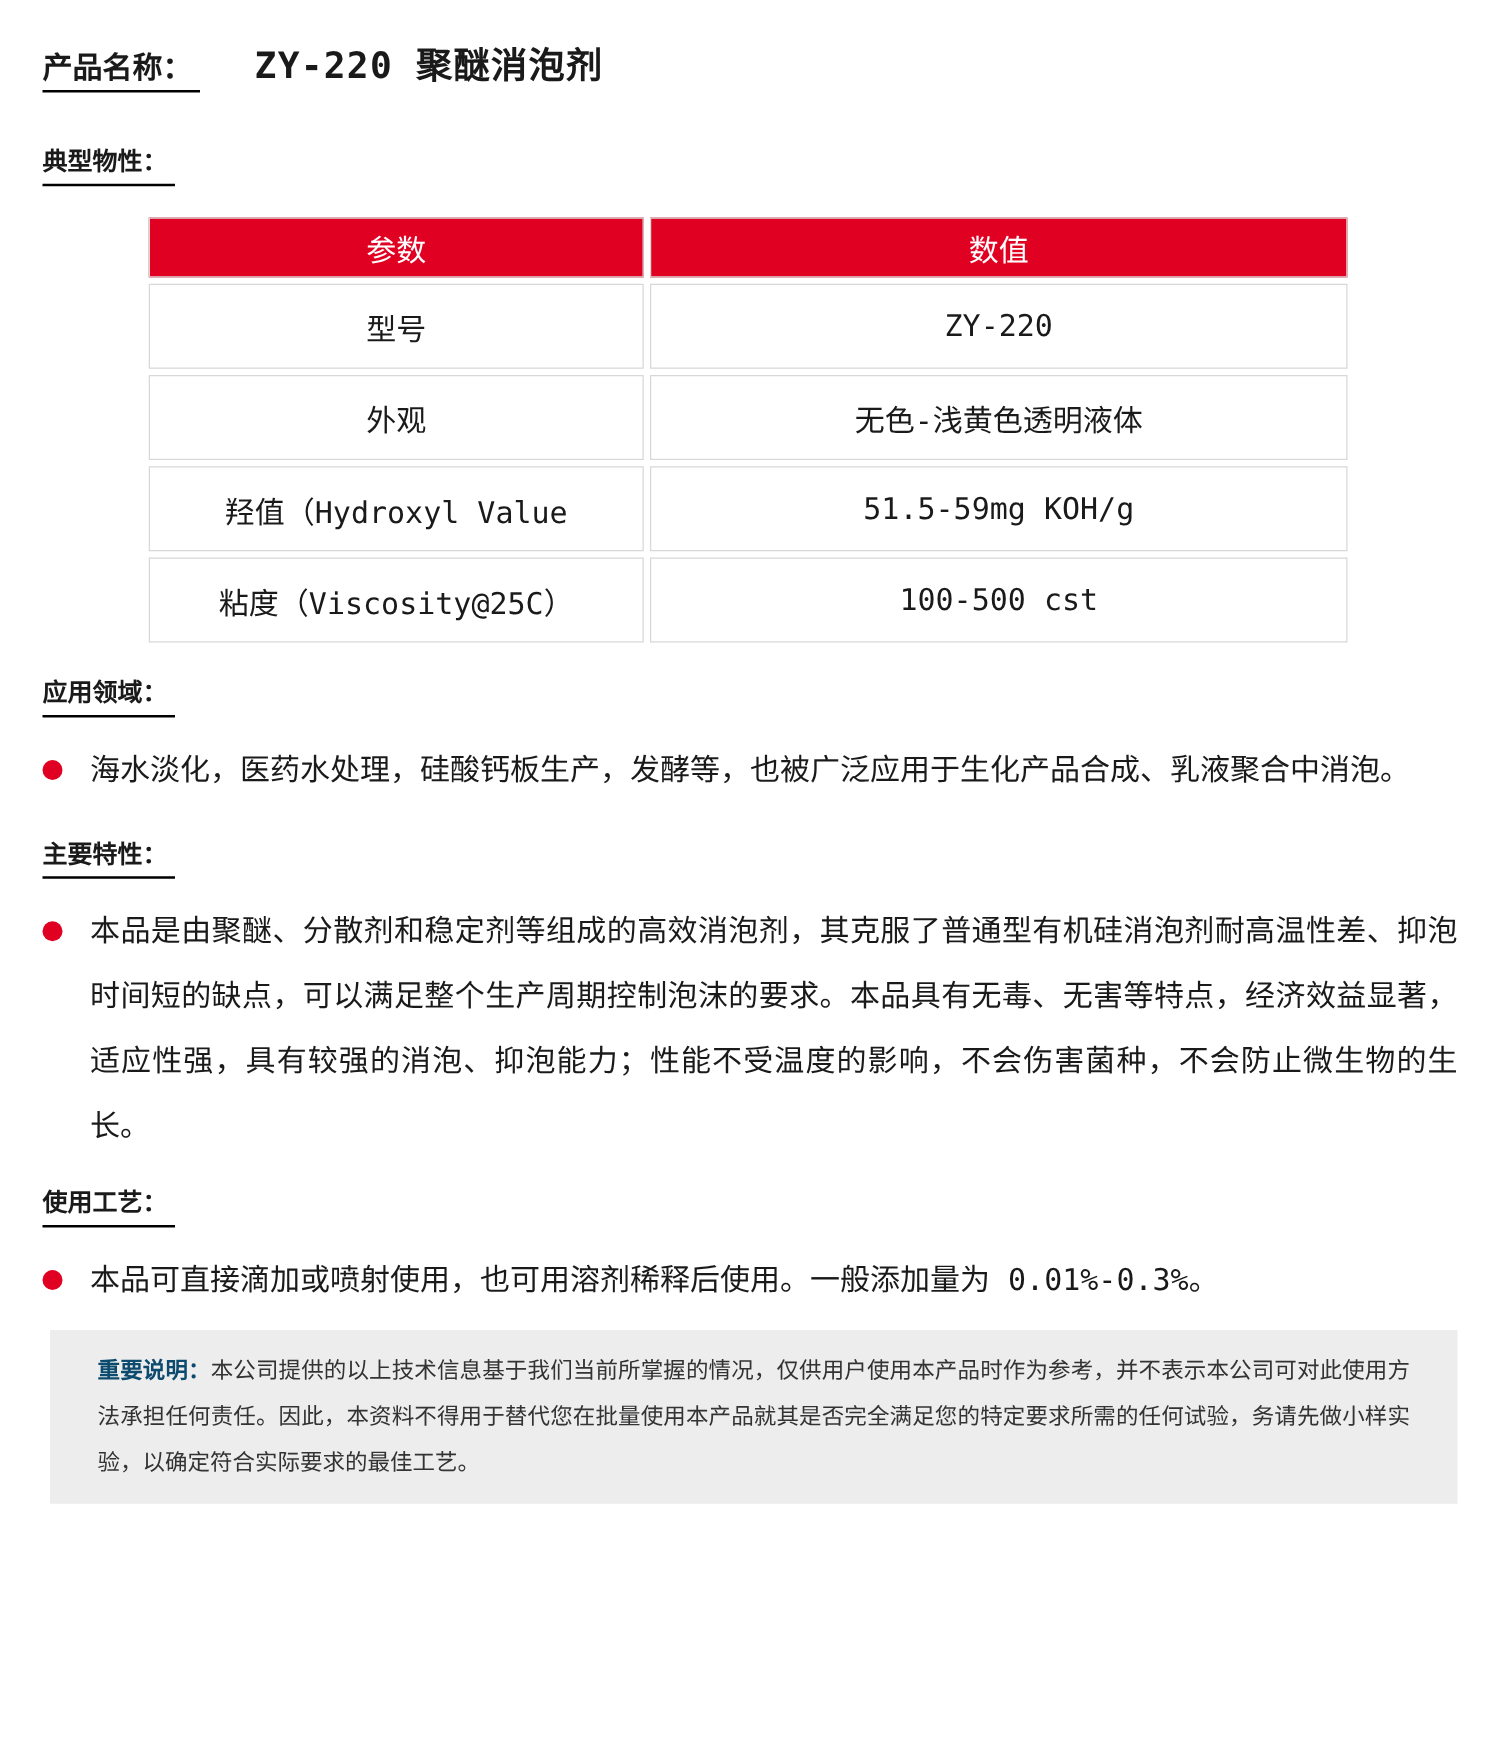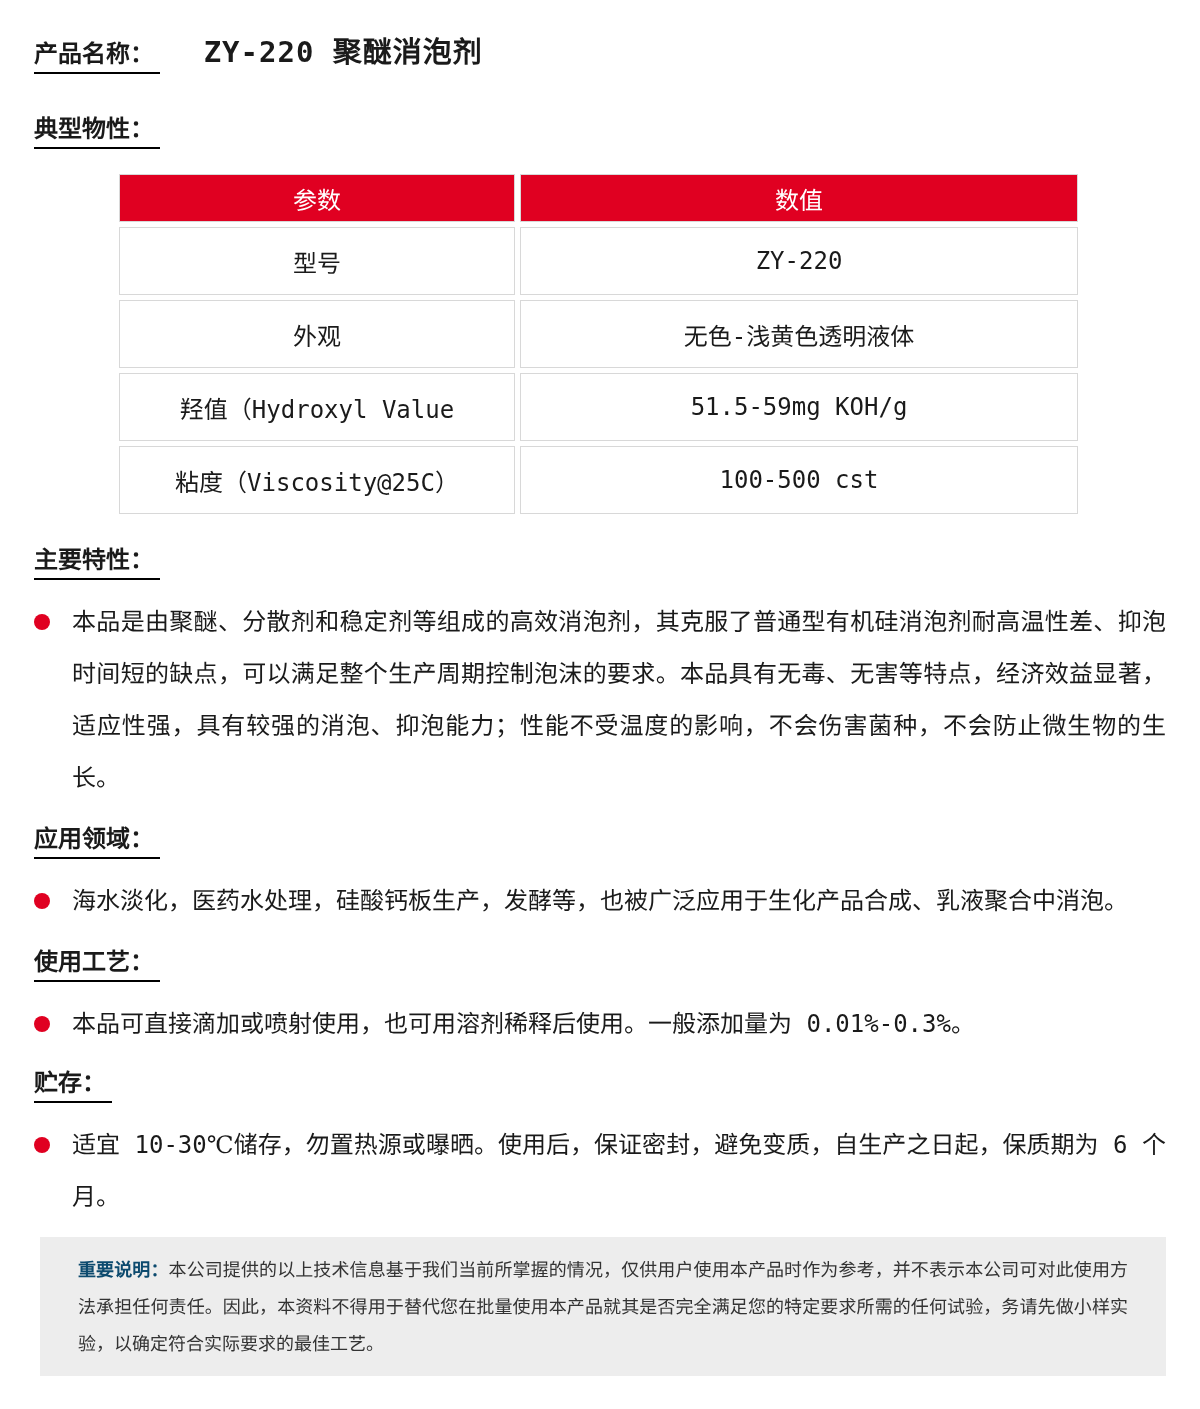--- a/index.html
+++ b/index.html
@@ -29,21 +29,21 @@
     padding:0 6px 3px 0;
     display:inline-block;
   }
   .title-text{
     font-size:29px;font-weight:700;
     margin-left:34px;letter-spacing:1px;
   }
   
   .sec-heading{
     display:table;
-    font-size:24px;font-weight:700;
+    font-size:20px;font-weight:700;
     line-height:30px;
     border-bottom:2px solid #000;
     padding:0 6px 3px 0;
   }
   .mt-props{margin-top:40px;}
   .mt-features{margin-top:26px;}
   .mt-sec{margin-top:20px;}
   .mt-storage{margin-top:18px;}
   
   table.props-table{
@@ -138,49 +138,42 @@
         <td>51.5-59mg KOH/g</td>
       </tr>
       <tr>
         <td>粘度（Viscosity@25C）</td>
         <td>100-500 cst</td>
       </tr>
     </tbody>
   </table>
 
   <section>
+    <div class="sec-heading mt-sec">应用领域：</div>
+    <div class="bullet-row">
+      <span class="bullet-dot"></span>
+      <p class="bullet-text">海水淡化，医药水处理，硅酸钙板生产，发酵等，也被广泛应用于生化产品合成、乳液聚合中消泡。</p>
+    </div>
+  </section>
+
+  <section>
     <div class="sec-heading mt-features">主要特性：</div>
     <div class="bullet-row para">
       <span class="bullet-dot"></span>
       <p class="bullet-text">本品是由聚醚、分散剂和稳定剂等组成的高效消泡剂，其克服了普通型有机硅消泡剂耐高温性差、抑泡时间短的缺点，可以满足整个生产周期控制泡沫的要求。本品具有无毒、无害等特点，经济效益显著，适应性强，具有较强的消泡、抑泡能力；性能不受温度的影响，不会伤害菌种，不会防止微生物的生长。</p>
-    </div>
-  </section>
-
-  <section>
-    <div class="sec-heading mt-sec">应用领域：</div>
-    <div class="bullet-row">
-      <span class="bullet-dot"></span>
-      <p class="bullet-text">海水淡化，医药水处理，硅酸钙板生产，发酵等，也被广泛应用于生化产品合成、乳液聚合中消泡。</p>
     </div>
   </section>
 
   <section>
     <div class="sec-heading mt-sec">使用工艺：</div>
     <div class="bullet-row">
       <span class="bullet-dot"></span>
       <p class="bullet-text">本品可直接滴加或喷射使用，也可用溶剂稀释后使用。一般添加量为 0.01%-0.3%。</p>
     </div>
   </section>
 
 
-  <section>
-    <div class="sec-heading mt-storage">贮存：</div>
-    <div class="bullet-row">
-      <span class="bullet-dot"></span>
-      <p class="bullet-text">适宜 10-30℃储存，勿置热源或曝晒。使用后，保证密封，避免变质，自生产之日起，保质期为 6 个月。</p>
-    </div>
-  </section>
 
   <div class="notice">
     <span class="notice-label">重要说明：</span><span>本公司提供的以上技术信息基于我们当前所掌握的情况，仅供用户使用本产品时作为参考，并不表示本公司可对此使用方法承担任何责任。因此，本资料不得用于替代您在批量使用本产品就其是否完全满足您的特定要求所需的任何试验，务请先做小样实验，以确定符合实际要求的最佳工艺。</span>
   </div>
 
 </div>
 
 </body></html>

